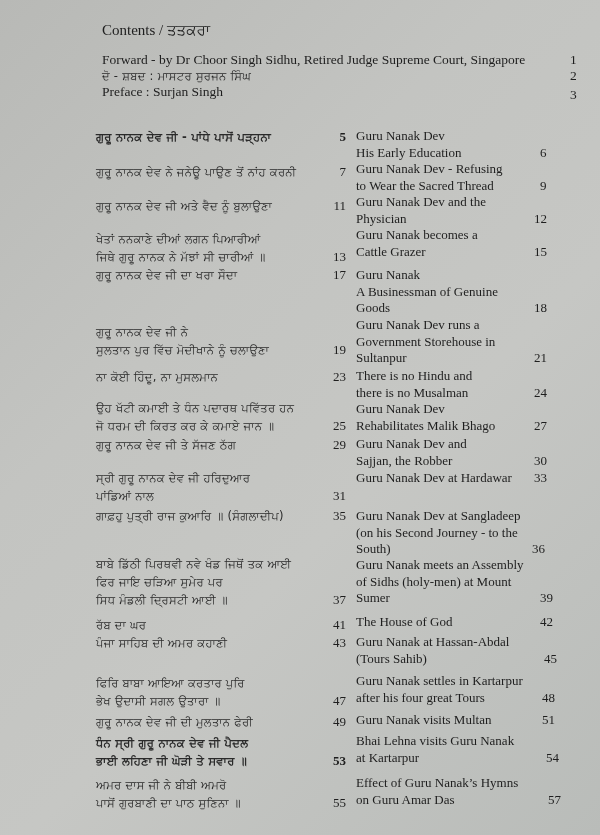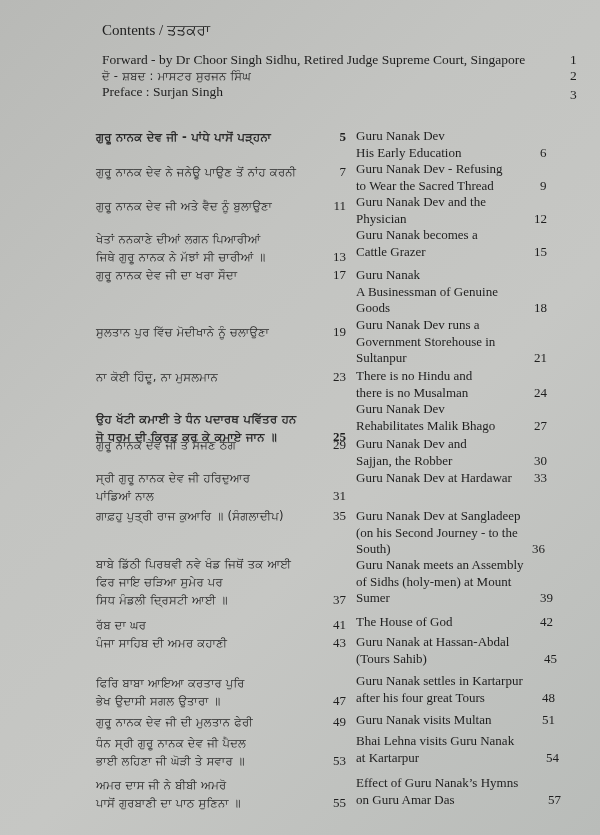--- a/index.html
+++ b/index.html
@@ -56,26 +56,27 @@
         <div class="line"><span class="pun">ਗੁਰੂ ਨਾਨਕ ਦੇਵ ਜੀ ਅਤੇ ਵੈਦ ਨੂੰ ਬੁਲਾਉਣਾ</span><span class="pg">11</span></div>
       </div>
       <div class="entry-l" style="top: 230px;">
         <div class="line"><span class="pun">ਖੇਤਾਂ ਨਨਕਾਣੇ ਦੀਆਂ ਲਗਨ ਪਿਆਰੀਆਂ</span></div>
         <div class="line"><span class="pun">ਜਿਥੇ ਗੁਰੂ ਨਾਨਕ ਨੇ ਮੱਝਾਂ ਸੀ ਚਾਰੀਆਂ ॥</span><span class="pg">13</span></div>
       </div>
       <div class="entry-l" style="top: 266px;">
         <div class="line"><span class="pun">ਗੁਰੂ ਨਾਨਕ ਦੇਵ ਜੀ ਦਾ ਖਰਾ ਸੌਦਾ</span><span class="pg">17</span></div>
       </div>
       <div class="entry-l" style="top: 323px;">
+        <div class="line"><span class="pun">ਗੁਰੂ ਨਾਨਕ ਦੇਵ ਜੀ ਨੇ</span></div>
         <div class="line"><span class="pun">ਸੁਲਤਾਨ ਪੁਰ ਵਿੱਚ ਮੋਦੀਖਾਨੇ ਨੂੰ ਚਲਾਉਣਾ</span><span class="pg">19</span></div>
       </div>
       <div class="entry-l" style="top: 368px;">
         <div class="line"><span class="pun">ਨਾ ਕੋਈ ਹਿੰਦੂ, ਨਾ ਮੁਸਲਮਾਨ</span><span class="pg">23</span></div>
       </div>
-      <div class="entry-l" style="top: 410px; font-weight: bold;">
+      <div class="entry-l" style="top: 399px;">
         <div class="line"><span class="pun">ਉਹ ਖੱਟੀ ਕਮਾਈ ਤੇ ਧੰਨ ਪਦਾਰਥ ਪਵਿੱਤਰ ਹਨ</span></div>
         <div class="line"><span class="pun">ਜੋ ਧਰਮ ਦੀ ਕਿਰਤ ਕਰ ਕੇ ਕਮਾਏ ਜਾਨ ॥</span><span class="pg">25</span></div>
       </div>
       <div class="entry-l" style="top: 436px;">
         <div class="line"><span class="pun">ਗੁਰੂ ਨਾਨਕ ਦੇਵ ਜੀ ਤੇ ਸੱਜਣ ਠੱਗ</span><span class="pg">29</span></div>
       </div>
       <div class="entry-l" style="top: 469px;">
         <div class="line"><span class="pun">ਸ੍ਰੀ ਗੁਰੂ ਨਾਨਕ ਦੇਵ ਜੀ ਹਰਿਦੁਆਰ</span></div>
         <div class="line"><span class="pun">ਪਾਂਡਿਆਂ ਨਾਲ</span><span class="pg">31</span></div>
       </div>
@@ -93,21 +94,21 @@
       <div class="entry-l" style="top: 634px;">
         <div class="line"><span class="pun">ਪੰਜਾ ਸਾਹਿਬ ਦੀ ਅਮਰ ਕਹਾਣੀ</span><span class="pg">43</span></div>
       </div>
       <div class="entry-l" style="top: 674px;">
         <div class="line"><span class="pun">ਫਿਰਿ ਬਾਬਾ ਆਇਆ ਕਰਤਾਰ ਪੁਰਿ</span></div>
         <div class="line"><span class="pun">ਭੇਖ ਉਦਾਸੀ ਸਗਲ ਉਤਾਰਾ ॥</span><span class="pg">47</span></div>
       </div>
       <div class="entry-l" style="top: 713px;">
         <div class="line"><span class="pun">ਗੁਰੂ ਨਾਨਕ ਦੇਵ ਜੀ ਦੀ ਮੁਲਤਾਨ ਫੇਰੀ</span><span class="pg">49</span></div>
       </div>
-      <div class="entry-l" style="top: 734px;">
+      <div class="entry-l" style="top: 734px; font-weight: bold;">
         <div class="line"><span class="pun">ਧੰਨ ਸ੍ਰੀ ਗੁਰੂ ਨਾਨਕ ਦੇਵ ਜੀ ਪੈਦਲ</span></div>
         <div class="line"><span class="pun">ਭਾਈ ਲਹਿਣਾ ਜੀ ਘੋੜੀ ਤੇ ਸਵਾਰ ॥</span><span class="pg">53</span></div>
       </div>
       <div class="entry-l" style="top: 776px;">
         <div class="line"><span class="pun">ਅਮਰ ਦਾਸ ਜੀ ਨੇ ਬੀਬੀ ਅਮਰੋ</span></div>
         <div class="line"><span class="pun">ਪਾਸੋਂ ਗੁਰਬਾਣੀ ਦਾ ਪਾਠ ਸੁਣਿਨਾ ॥</span><span class="pg">55</span></div>
       </div>
     </div>
   <div id="english-col">
       <div class="entry-r" style="top: 128px;">

